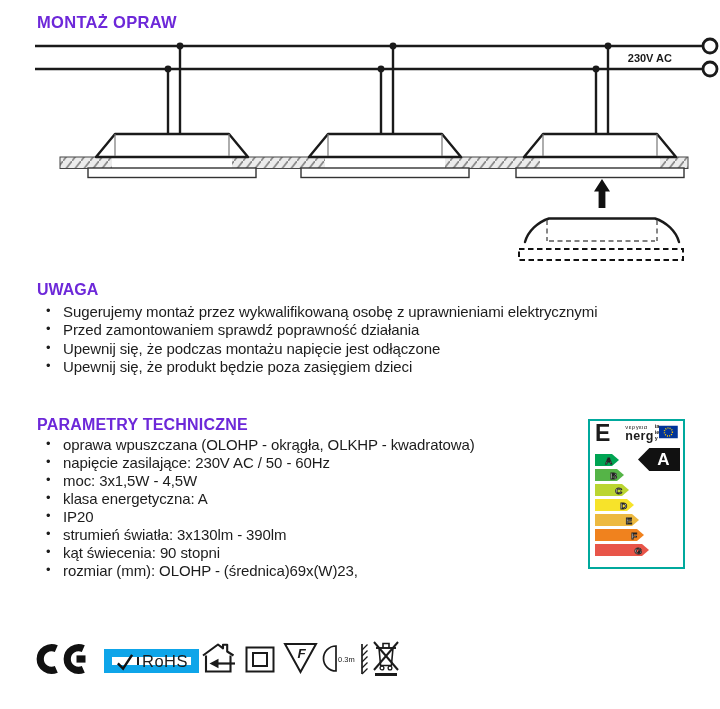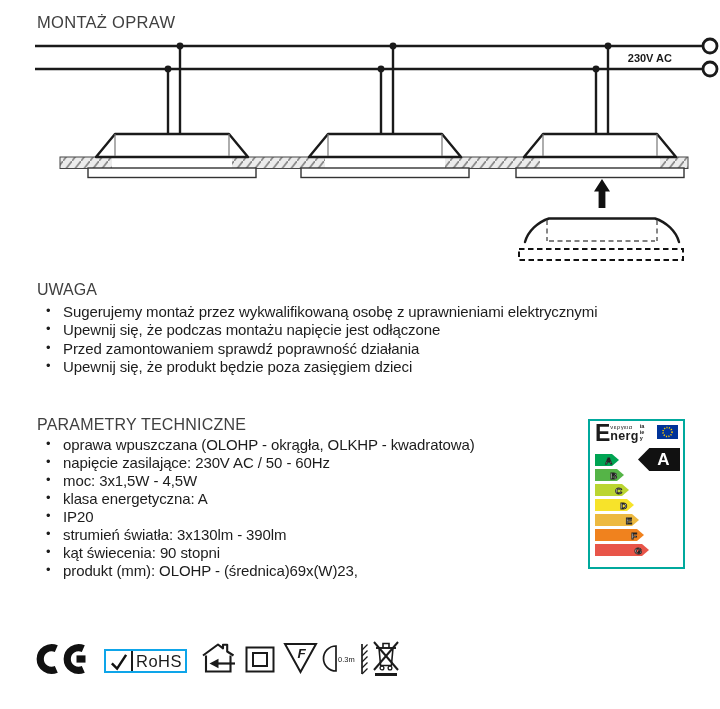--- a/index.html
+++ b/index.html
@@ -1,19 +1,19 @@
 <!DOCTYPE html>
 <html><head>
 <meta charset="utf-8">
 <style>
   html,body{margin:0;padding:0;background:#fff;}
   .page{position:relative;width:720px;height:709px;background:#ffffff;overflow:hidden;
         font-family:"Liberation Sans",sans-serif;color:#1c1c1c;}
 
-  .heading{position:absolute;font-weight:normal;color:#404040;}
+  .heading{position:absolute;font-weight:bold;color:#6d28d9;}
   .h-montaz{left:37px;top:13px;font-size:16.5px;letter-spacing:.3px;}
   .h-uwaga{left:37px;top:281px;font-size:16px;}
   .h-param{left:37px;top:416px;font-size:16px;letter-spacing:.2px;}
 
   .diagram{position:absolute;left:0;top:0;}
 
   .blist{position:absolute;margin:0;padding:0;list-style:none;}
   .blist li{position:relative;padding-left:25px;}
   .blist li::before{content:"•";position:absolute;left:8px;top:-1px;font-size:13px;}
   .steps{left:38px;top:184px;width:430px;}
@@ -21,39 +21,39 @@
   .uwaga-list{left:38px;top:303px;width:645px;}
   .uwaga-list li{font-size:15px;line-height:18.3px;letter-spacing:-0.1px;}
   .param-list{left:38px;top:436px;width:548px;}
   .param-list li{font-size:15px;line-height:18px;letter-spacing:-0.1px;}
 
   
   .elabel{position:absolute;left:588px;top:419px;width:97px;height:150px;background:#fff;
           border:2px solid #00A99D;box-sizing:border-box;padding:3px 0 0 5px;}
   .elabel-head{display:flex;align-items:flex-start;height:24px;}
   .e-big{font-size:23px;font-weight:bold;line-height:0.85;letter-spacing:-1px;}
-  .e-mid{display:flex;flex-direction:column;margin-left:1px;}
+  .e-mid{display:flex;flex-direction:column;margin-left:16px;}
   .e-greek{font-size:6px;letter-spacing:.4px;line-height:1;}
   .e-latin{font-size:12.5px;font-weight:bold;line-height:1;margin-top:0px;letter-spacing:.3px;}
   .e-suffix{display:flex;flex-direction:column;font-size:5.5px;line-height:1.05;margin-left:1px;font-weight:bold;}
   .e-flag{width:21px;height:14px;margin-left:auto;margin-right:5px;margin-top:1px;display:block;}
   .elabel-rows{margin-top:6px;display:flex;flex-direction:column;gap:3px;align-items:flex-start;}
   .e-arrow{height:12px;clip-path:polygon(0 0,calc(100% - 7px) 0,100% 50%,calc(100% - 7px) 100%,0 100%);
            display:flex;align-items:center;justify-content:flex-end;padding-right:7px;box-sizing:border-box;
            font-size:9.5px;font-weight:bold;color:#fff;-webkit-text-stroke:.9px #222;}
   .w0{width:24px}.w1{width:29px}.w2{width:34px}.w3{width:39px}.w4{width:44px}.w5{width:49px}.w6{width:54px}
   .rating-arrow{position:absolute;top:27px;right:3px;width:42px;height:23px;
            clip-path:polygon(0 50%,27% 0,100% 0,100% 100%,27% 100%);
            display:flex;align-items:center;justify-content:center;padding-left:9px;box-sizing:border-box;
            color:#fff;font-weight:bold;font-size:17px;}
 
   
   .cicon{position:absolute;display:block;}
   .i-ce{left:35px;top:643px;}
-  .i-rohs{left:104px;top:649px;height:24px;border:2px solid #0ea5e9;display:flex;align-items:center;box-sizing:border-box;background:#fff;}
+  .i-rohs{left:104px;top:649px;height:24px;border:8px solid #0ea5e9;display:flex;align-items:center;box-sizing:border-box;background:#fff;}
   .rohs-check{width:25px;height:100%;border-right:2px solid #1a1a1a;display:flex;align-items:center;justify-content:center;}
   .rohs-text{font-size:16.5px;padding:0 3px;letter-spacing:.5px;}
   .i-house{left:200px;top:642px;}
   .i-dsq{left:245px;top:646px;}
   .i-tri{left:283px;top:642px;}
   .i-lamp{left:322px;top:643px;}
   .i-weee{left:372px;top:639px;}
 </style>
 </head>
 <body>
@@ -124,36 +124,36 @@
       <path d="M525,242 C528,231 538,222 549,218.5 L655,218.5 C666,222 676,231 679,242" fill="none" stroke="#1a1a1a" stroke-width="2.4" stroke-linecap="round"></path>
       <path d="M547,220 L547,241 M657,220 L657,241 M549,241 L655,241" fill="none" stroke="#555" stroke-width="1.4" stroke-dasharray="5,3.5"></path>
       <rect x="519" y="249" width="164" height="11" fill="none" stroke="#111" stroke-width="2" stroke-dasharray="5.5,3.5"></rect>
     </g>
   </svg>
 
 
   <div class="heading h-uwaga">UWAGA</div>
   <ul class="blist uwaga-list">
     <li><span>Sugerujemy montaż przez wykwalifikowaną osobę z uprawnieniami elektrycznymi</span></li>
+    <li><span>Przed zamontowaniem sprawdź poprawność działania</span></li>
     <li><span>Upewnij się, że podczas montażu napięcie jest odłączone</span></li>
-    <li><span>Przed zamontowaniem sprawdź poprawność działania</span></li>
     <li><span>Upewnij się, że produkt będzie poza zasięgiem dzieci</span></li>
   </ul>
 
   <div class="heading h-param">PARAMETRY TECHNICZNE</div>
   <ul class="blist param-list">
     <li><span>oprawa wpuszczana (OLOHP - okrągła, OLKHP - kwadratowa)</span></li>
     <li><span>napięcie zasilające: 230V AC / 50 - 60Hz</span></li>
     <li><span>moc: 3x1,5W - 4,5W</span></li>
     <li><span>klasa energetyczna: A</span></li>
     <li><span>IP20</span></li>
     <li><span>strumień światła: 3x130lm - 390lm</span></li>
     <li><span>kąt świecenia: 90 stopni</span></li>
     <li>
-      <span>produkt (mm): OLOHP - (średnica)69x(W)23,</span>
+      <span>rozmiar (mm): OLOHP - (średnica)69x(W)23,</span>
     </li>
   </ul>
 
   <div class="elabel" style="border-color: rgb(0, 169, 157);">
     <div class="elabel-head">
       <span class="e-big">E</span>
       <span class="e-mid">
         <span class="e-greek">νεργεια</span>
         <span class="e-latin">nerg</span>
       </span>

